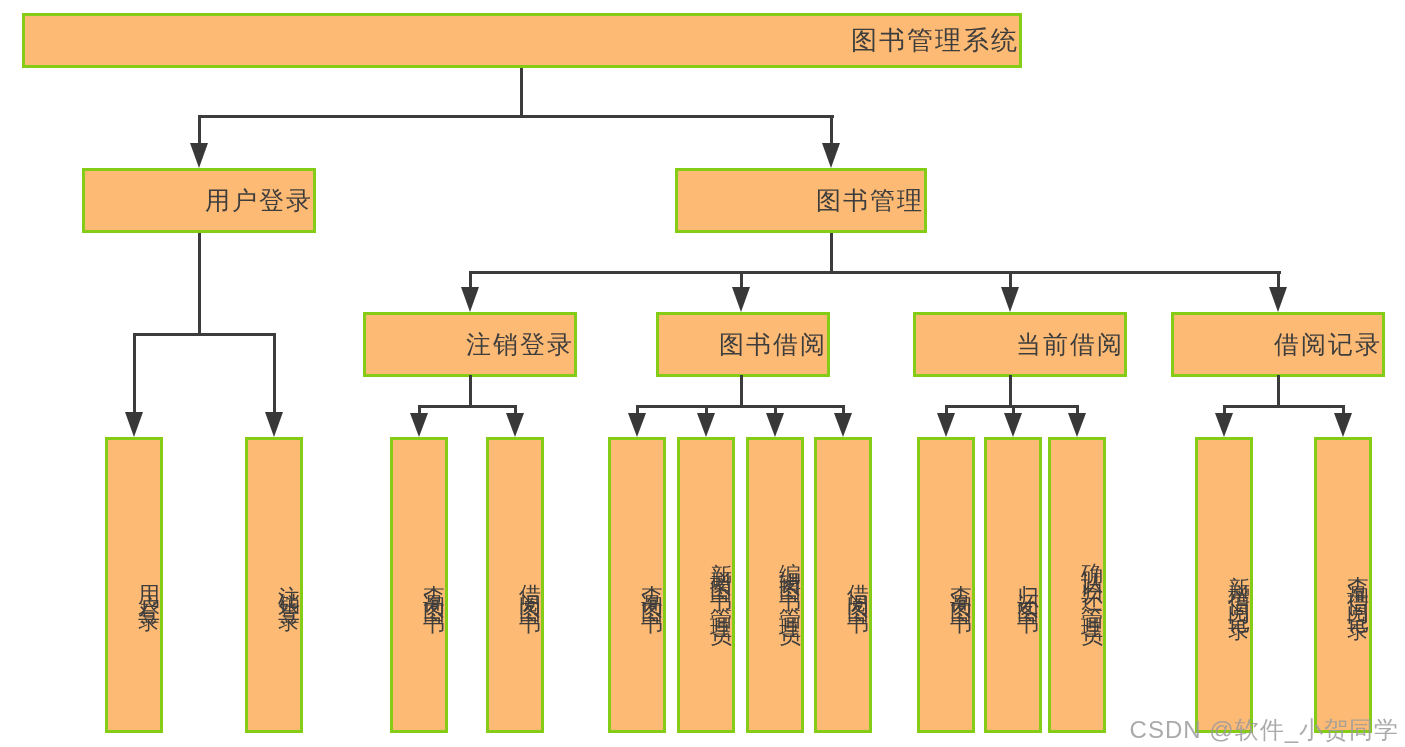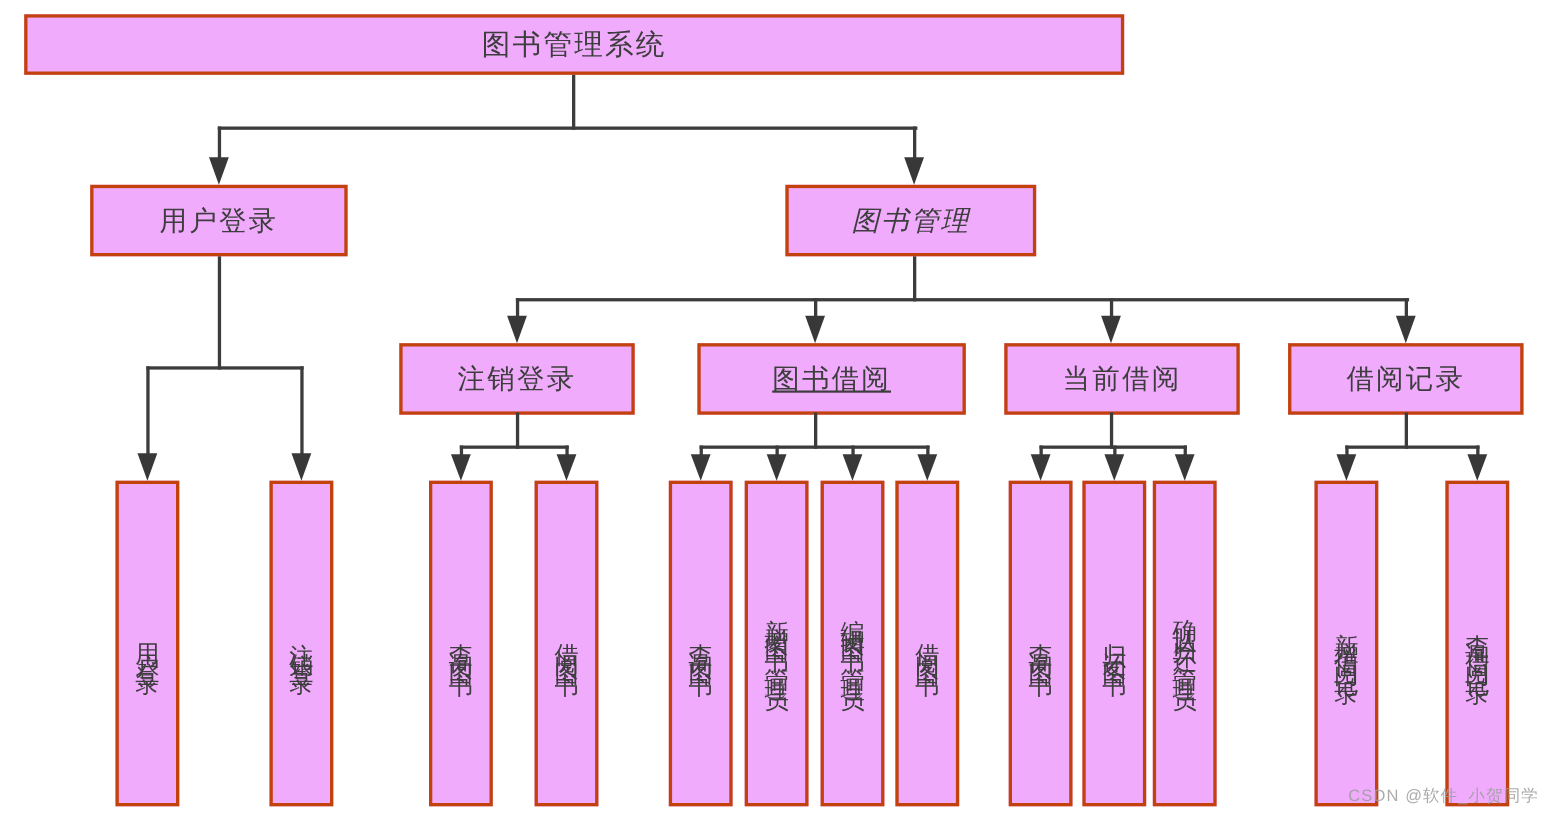--- a/index.html
+++ b/index.html
@@ -7,25 +7,25 @@
   .canvas {
     position: relative;
     width: 1405px;
     height: 747px;
     background: #ffffff;
     font-family: "Liberation Sans", "DejaVu Sans", sans-serif;
     overflow: hidden;
   }
   .box {
     position: absolute;
-    border: 3px solid #c2410c;
-    background: #f0abfc;
+    border: 3px solid #84cc16;
+    background: #fdba74;
     display: flex;
     align-items: center;
-    justify-content: center;
+    justify-content: flex-end;
     color: #3d3d3d;
   }
   .hlabel { font-size: 25px; letter-spacing: 2px; white-space: nowrap; }
   .title-label { font-size: 26px; letter-spacing: 2px; white-space: nowrap; }
   .vbox { top: 437px; width: 58px; height: 296px; }
   .vlabel {
     writing-mode: vertical-rl;
     text-orientation: mixed;
     font-size: 22px;
     letter-spacing: 9px;
@@ -37,34 +37,34 @@
   .arr {
     position: absolute; width: 0; height: 0;
     border-left: 9px solid transparent;
     border-right: 9px solid transparent;
     border-top: 25px solid #383838;
   }
   .arr.sm { border-top-width: 24px; }
   .watermark {
     position: absolute;
     right: 6px; top: 714px;
-    font-size: 15px;
+    font-size: 24px;
     color: #9c9c9c;
     opacity: 0.85;
     letter-spacing: 1px;
     z-index: 10;
     white-space: nowrap;
   }
 
   
   #n-root { left: 22px;  top: 13px;  width: 1000px; height: 55px; }
   #n-l2a  { left: 82px;  top: 168px; width: 234px;  height: 65px; }
-  #n-l2b  { left: 714px; top: 168px; width: 228px;  height: 65px; font-style: italic; }
+  #n-l2b  { left: 675px; top: 168px; width: 252px;  height: 65px; }
   #n-l3a  { left: 363px; top: 312px; width: 214px;  height: 65px; }
-  #n-l3b  { left: 634px; top: 312px; width: 244px;  height: 65px; text-decoration: underline; }
+  #n-l3b  { left: 656px; top: 312px; width: 174px;  height: 65px; }
   #n-l3c  { left: 913px; top: 312px; width: 214px;  height: 65px; }
   #n-l3d  { left: 1171px;top: 312px; width: 214px;  height: 65px; }
   #f1 { left: 105px; }  #f2 { left: 245px; }
   #f3 { left: 390px; }  #f4 { left: 486px; }
   #f5 { left: 608px; }  #f6 { left: 677px; }
   #f7 { left: 746px; }  #f8 { left: 814px; }
   #f9 { left: 917px; }  #f10 { left: 984px; } #f11 { left: 1048px; }
   #f12 { left: 1195px; } #f13 { left: 1314px; }
 
   

